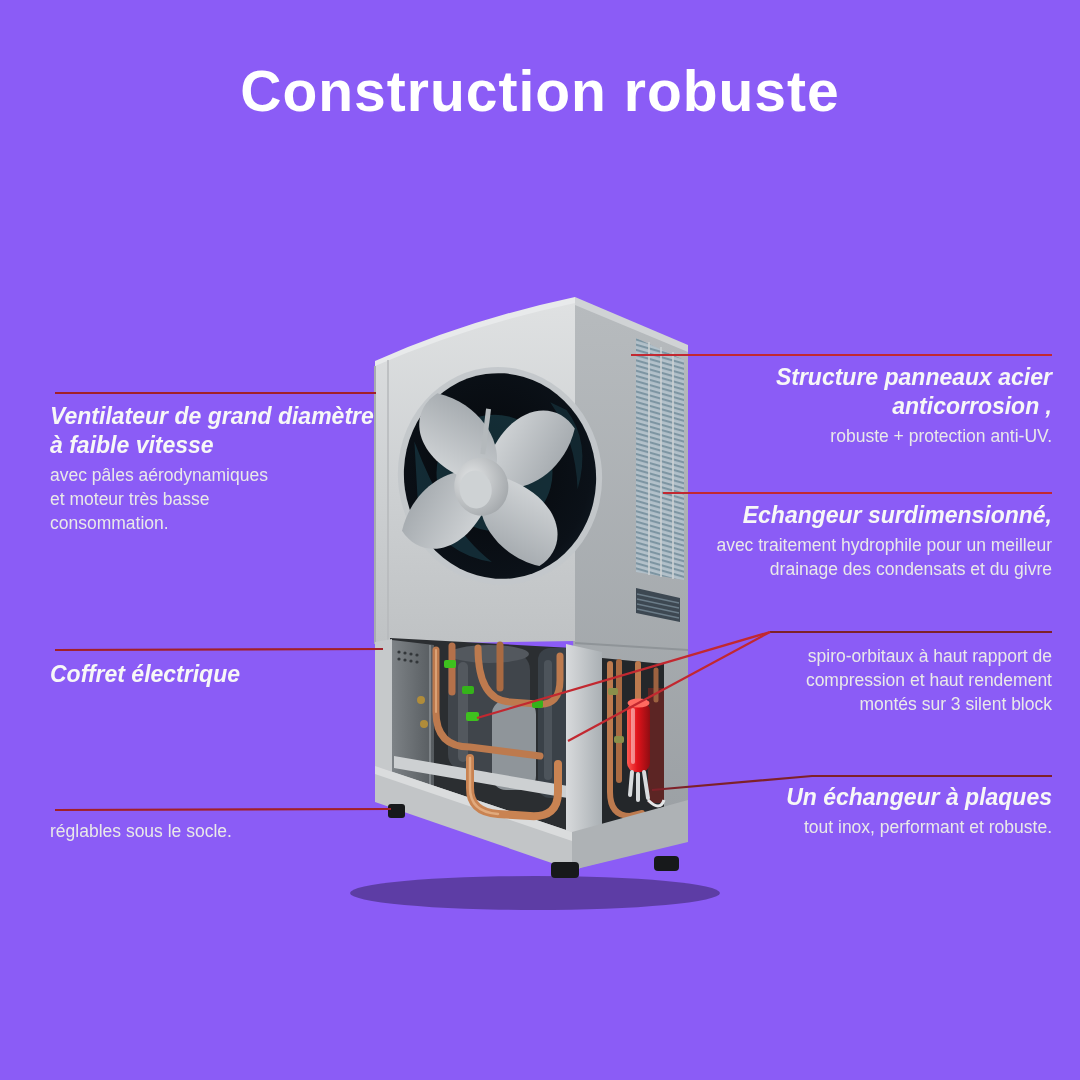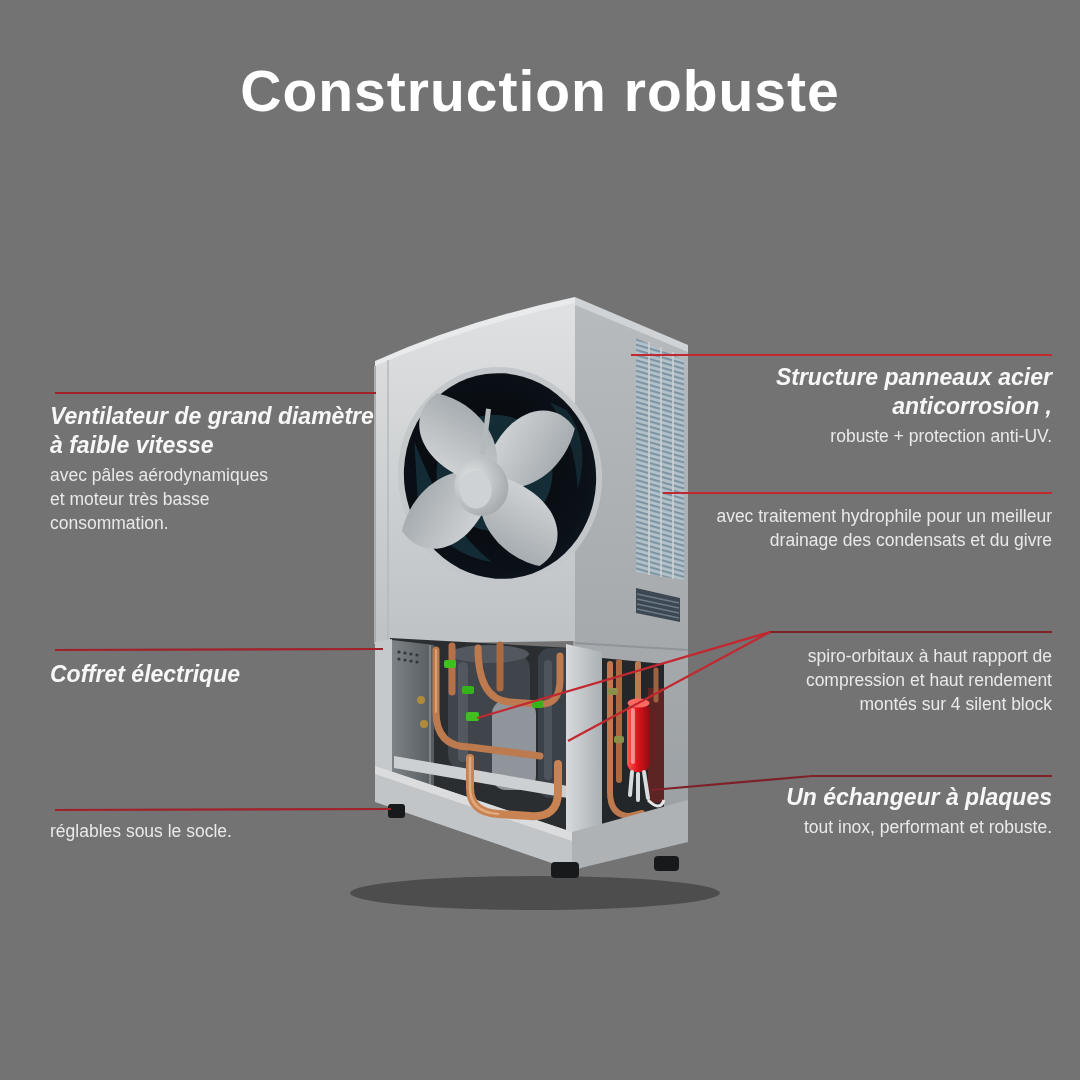--- a/index.html
+++ b/index.html
@@ -1,18 +1,18 @@
 <!DOCTYPE html>
 <html><head>
 <meta charset="utf-8">
 <style>
   html,body{margin:0;padding:0;background:#282828;}
   .canvas{
     position:relative;width:1080px;height:1080px;overflow:hidden;
-    background:#737373;
+    background:#8b5cf6;
     font-family:"Liberation Sans",sans-serif;
   }
   .page-title{
     position:absolute;top:58px;left:0;width:100%;
     text-align:center;color:#ffffff;
     font-family:"Liberation Sans",sans-serif;
     font-size:57px;font-weight:800;letter-spacing:1px;
     margin:0;
   }
   svg.art{position:absolute;left:0;top:0;width:1080px;height:1080px;}
@@ -233,26 +233,27 @@
   <div class="ann left a3">
     <div class="body">réglables sous le socle.</div>
   </div>
 
   <div class="ann right b1">
     <div class="heading">Structure panneaux acier
 anticorrosion ,</div>
     <div class="body">robuste + protection anti-UV.</div>
   </div>
   <div class="ann right b2">
+    <div class="heading">Echangeur surdimensionné,</div>
     <div class="body">avec traitement hydrophile pour un meilleur
 drainage des condensats et du givre</div>
   </div>
   <div class="ann right b3">
     <div class="body">spiro-orbitaux à haut rapport de
 compression et haut rendement
-montés sur 4 silent block</div>
+montés sur 3 silent block</div>
   </div>
   <div class="ann right b4">
     <div class="heading">Un échangeur à plaques</div>
     <div class="body">tout inox, performant et robuste.</div>
   </div>
 
 </div>
 
 </body></html>

